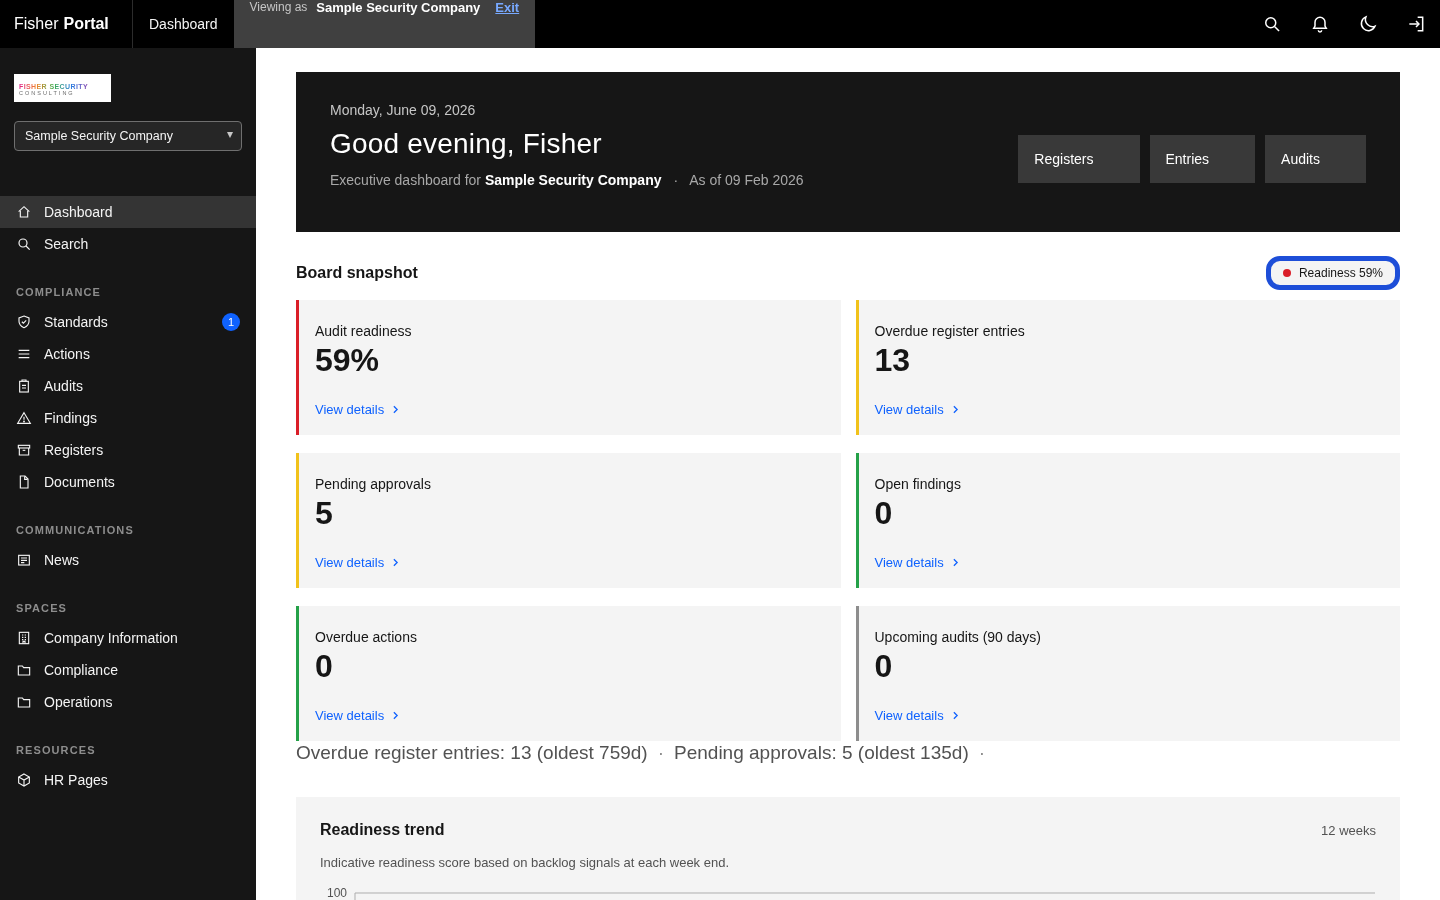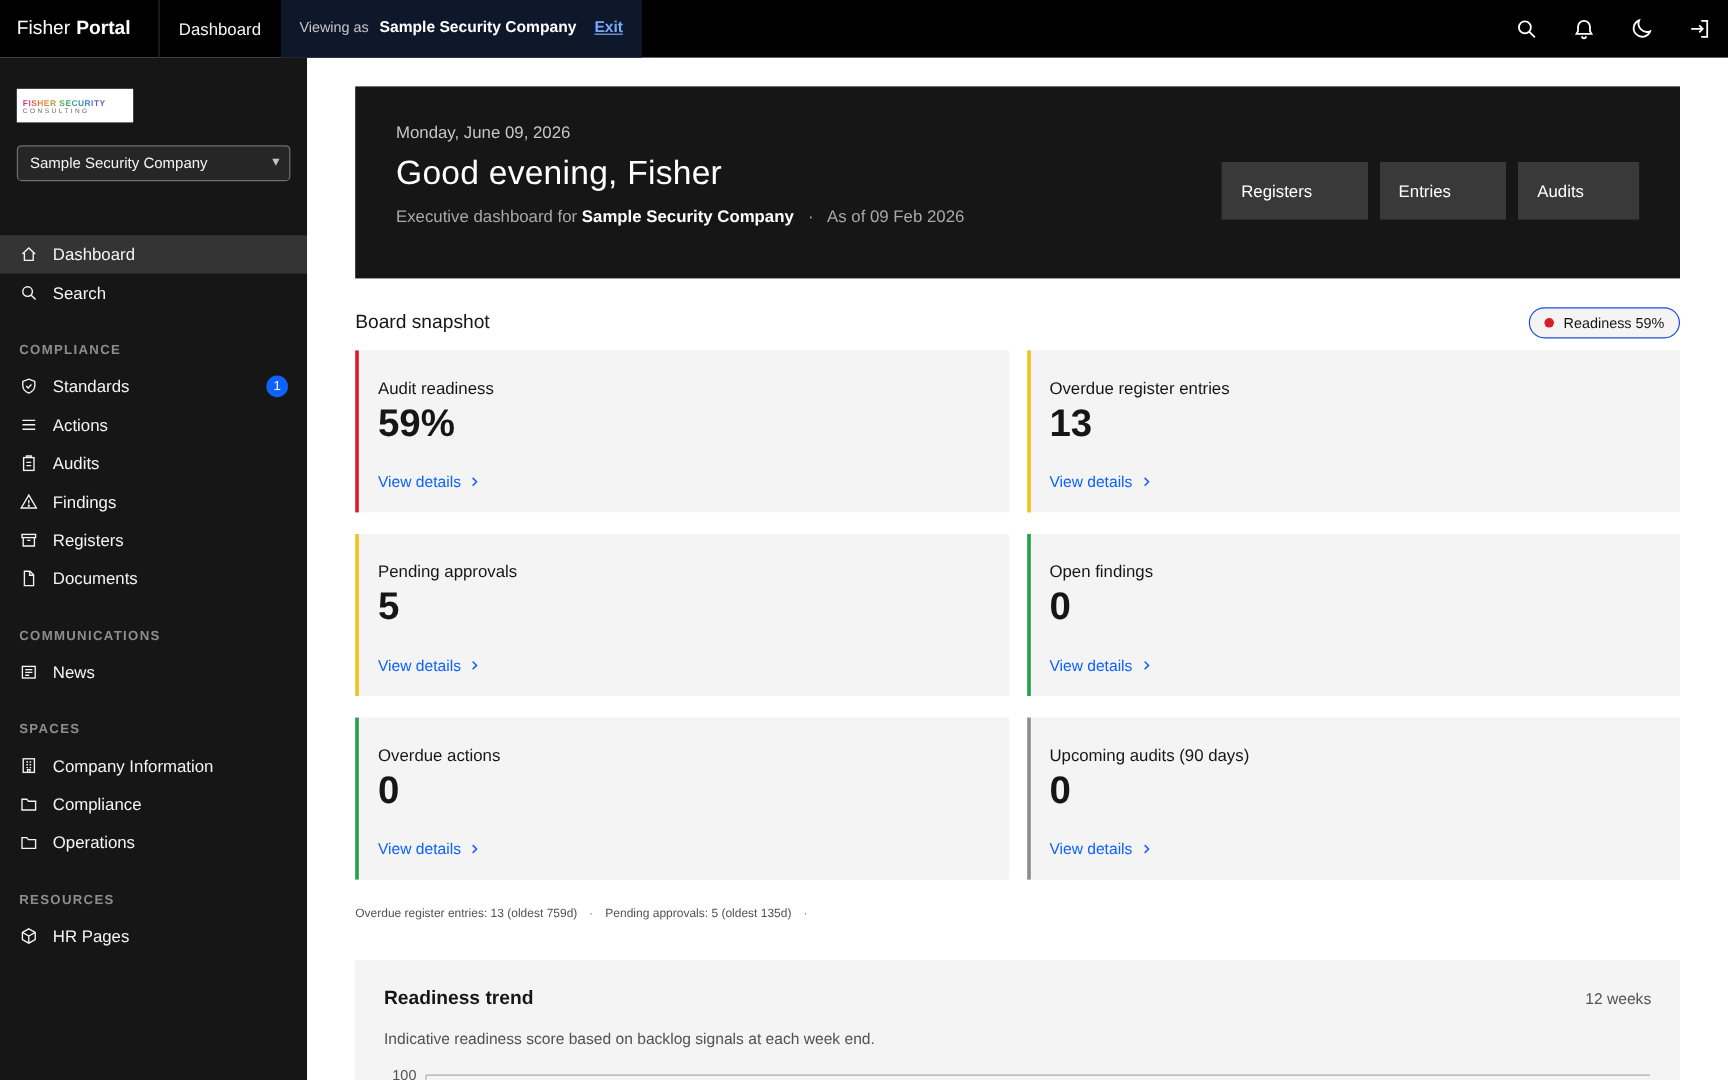--- a/index.html
+++ b/index.html
@@ -9,21 +9,21 @@
   a{cursor:pointer;text-decoration:none}
 
   
   .topbar{position:absolute;top:0;left:0;right:0;height:48px;background:#000;
     display:flex;align-items:stretch;z-index:20;color:#fff}
   .brand{width:133px;display:flex;align-items:center;padding-left:14px;font-size:16px;
     border-right:1px solid #2c2c2c;white-space:nowrap}
   .brand .pfx{font-weight:400;margin-right:5px}
   .brand .sfx{font-weight:700}
   .topnav-item{display:flex;align-items:center;padding:0 16px;font-size:14px;color:#f4f4f4}
-  .viewing-as{display:flex;align-items:flex-end;gap:9px;background:#0f172a;padding:18px 16px}
+  .viewing-as{display:flex;align-items:flex-start;gap:9px;background:#404040;padding:0 16px}
   .va-label{font-size:12px;color:#c6c6c6}
   .va-company{font-size:13px;font-weight:700;color:#fff}
   .va-exit{font-size:13px;font-weight:700;color:#78a9ff;text-decoration:underline;margin-left:6px}
   .top-actions{margin-left:auto;display:flex}
   .top-icon-btn{width:48px;height:48px;background:transparent;border:none;color:#fff;
     display:flex;align-items:center;justify-content:center}
   .icon20{width:20px;height:20px;display:block}
   .icon20 svg,.icon16 svg{width:100%;height:100%;display:block}
 
   
@@ -59,34 +59,34 @@
   .hero-date{font-size:14px;color:#c6c6c6}
   .hero-title{font-size:28px;font-weight:400;margin-top:10px;letter-spacing:.2px}
   .hero-sub{margin-top:12px;font-size:14px;color:#a8a8a8}
   .hero-sub strong{color:#fff;font-weight:700}
   .hero-sub .dot{margin:0 8px;color:#a8a8a8}
   .hero-buttons{display:flex;gap:10px;align-self:center;margin-top:14px}
   .hero-btn{height:48px;background:#393939;border:none;color:#fff;font-size:14px;
     text-align:left;padding:0 46px 0 16px;white-space:nowrap}
 
   .snapshot-head{margin-top:24px;display:flex;justify-content:space-between;align-items:center}
-  .snapshot-title{font-size:16px;font-weight:400}
-  .pill{display:flex;align-items:center;gap:8px;background:#f4f4f4;border:1px solid #1d4ed8;
+  .snapshot-title{font-size:16px;font-weight:700}
+  .pill{display:flex;align-items:center;gap:8px;background:#f4f4f4;border:5px solid #1d4ed8;
     border-radius:14px;padding:5px 12px;font-size:12px;color:#161616}
   .pill-dot{width:8px;height:8px;border-radius:50%;display:inline-block}
 
   .cards-grid{margin-top:10px;display:grid;grid-template-columns:repeat(2,1fr);gap:18px 15px}
   .metric-card{background:#f4f4f4;border-left:3px solid #8d8d8d;height:135px;
     padding:23px 16px 18px;display:flex;flex-direction:column}
   .metric-title{font-size:14px;color:#161616}
   .metric-value{font-size:32px;font-weight:700;line-height:38px;margin-top:2px}
   .metric-link{margin-top:auto;font-size:13px;color:#0f62fe;display:flex;align-items:center;gap:5px}
   .metric-link .chev{width:13px;height:13px}
 
-  .summary-line{margin-top:23px;font-size:10px;color:#525252}
+  .summary-line{margin-top:1px;font-size:19px;color:#525252}
   .summary-line .sep{margin:0 10px;color:#8d8d8d}
 
   .trend-card{margin-top:33px;background:#f4f4f4;padding:24px;height:430px}
   .trend-head{display:flex;justify-content:space-between;align-items:baseline}
   .trend-title{font-size:16px;font-weight:700}
   .trend-range{font-size:13px;color:#525252}
   .trend-sub{margin-top:16px;font-size:13px;color:#525252}
   .chart-wrap{margin-top:16px}
 </style>
 </head>

